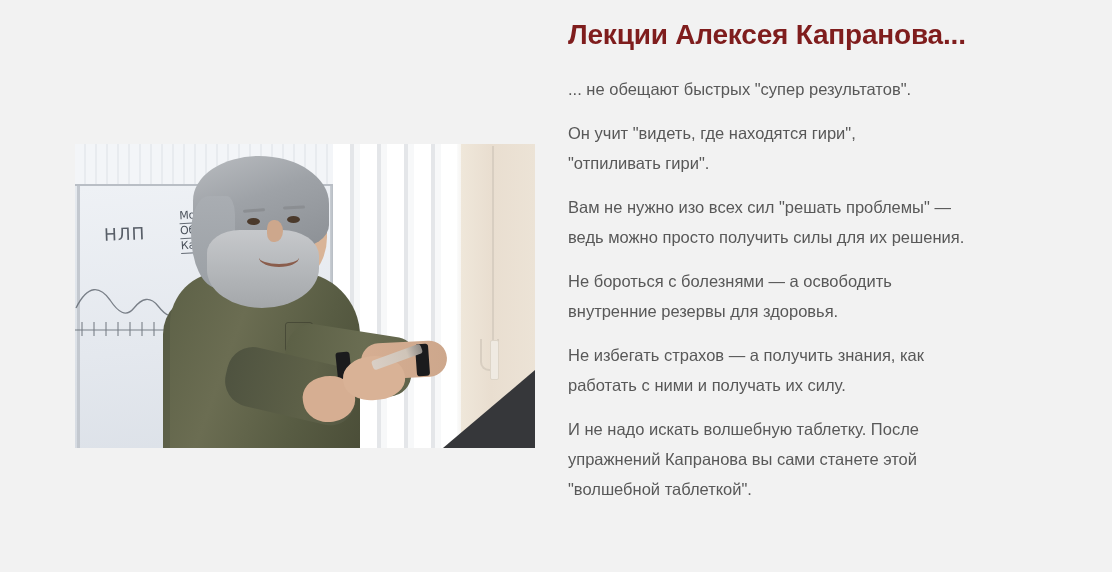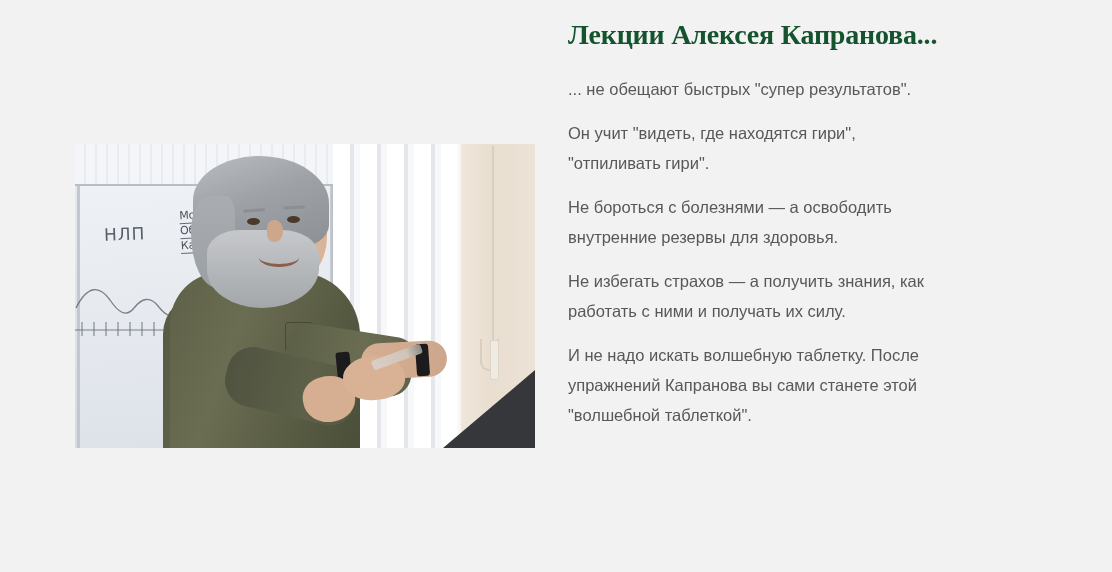--- a/index.html
+++ b/index.html
@@ -365,24 +365,23 @@
     left: 568px;
     top: 0;
     width: 500px;
     height: 572px;
   }
   .headline {
     margin: 0;
     padding-top: 18px;
     font-size: 28px;
     font-weight: bold;
-    color: #14532d;
+    color: #7f1d1d;
     letter-spacing: -0.2px;
     line-height: 34px;
-    font-family: Liberation Serif, serif;
   }
   .body-text {
     margin-top: 22px;
   }
   .para {
     margin: 0 0 14px 0;
     font-size: 16.5px;
     line-height: 30px;
     color: #585858;
   }
@@ -483,20 +482,21 @@
     </div>
   </div>
 
   <div class="text-col">
 
     <h1 class="headline">Лекции Алексея Капранова...</h1>
 
     <div class="body-text">
       <p class="para">... не обещают быстрых "супер результатов".</p>
       <p class="para">Он учит "видеть, где находятся гири",<br>"отпиливать гири".</p>
+      <p class="para">Вам не нужно изо всех сил "решать проблемы" —<br>ведь можно просто получить силы для их решения.</p>
       <p class="para">Не бороться с болезнями — а освободить<br>внутренние резервы для здоровья.</p>
       <p class="para">Не избегать страхов — а получить знания, как<br>работать с ними и получать их силу.</p>
       <p class="para">И не надо искать волшебную таблетку. После<br>упражнений Капранова вы сами станете этой<br>"волшебной таблеткой".</p>
     </div>
 
   </div>
 
 </div>
 
 </body></html>

